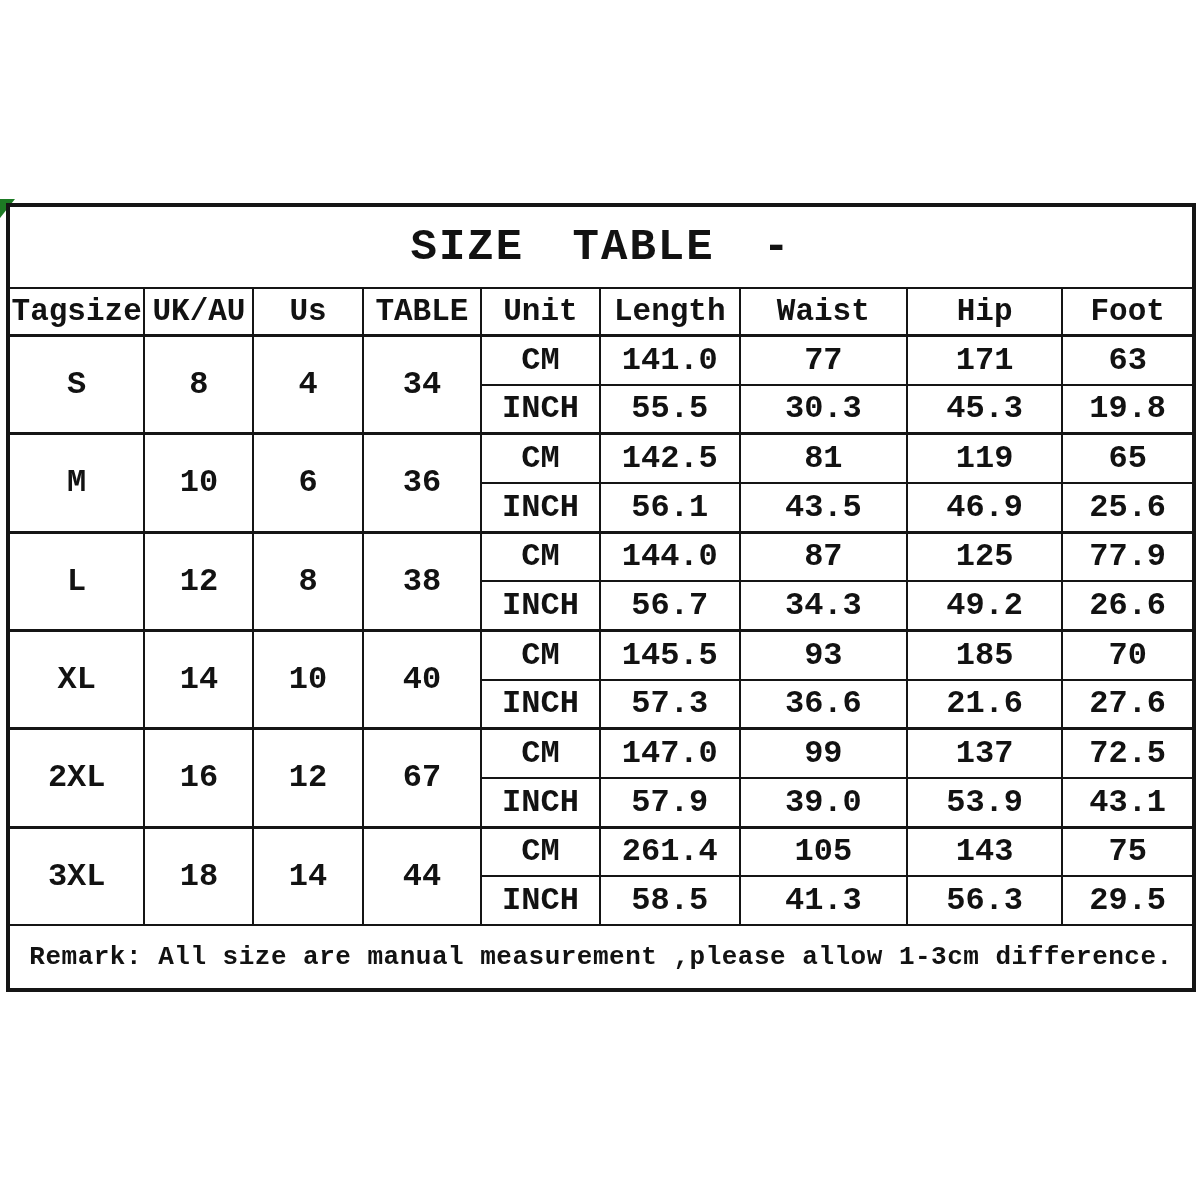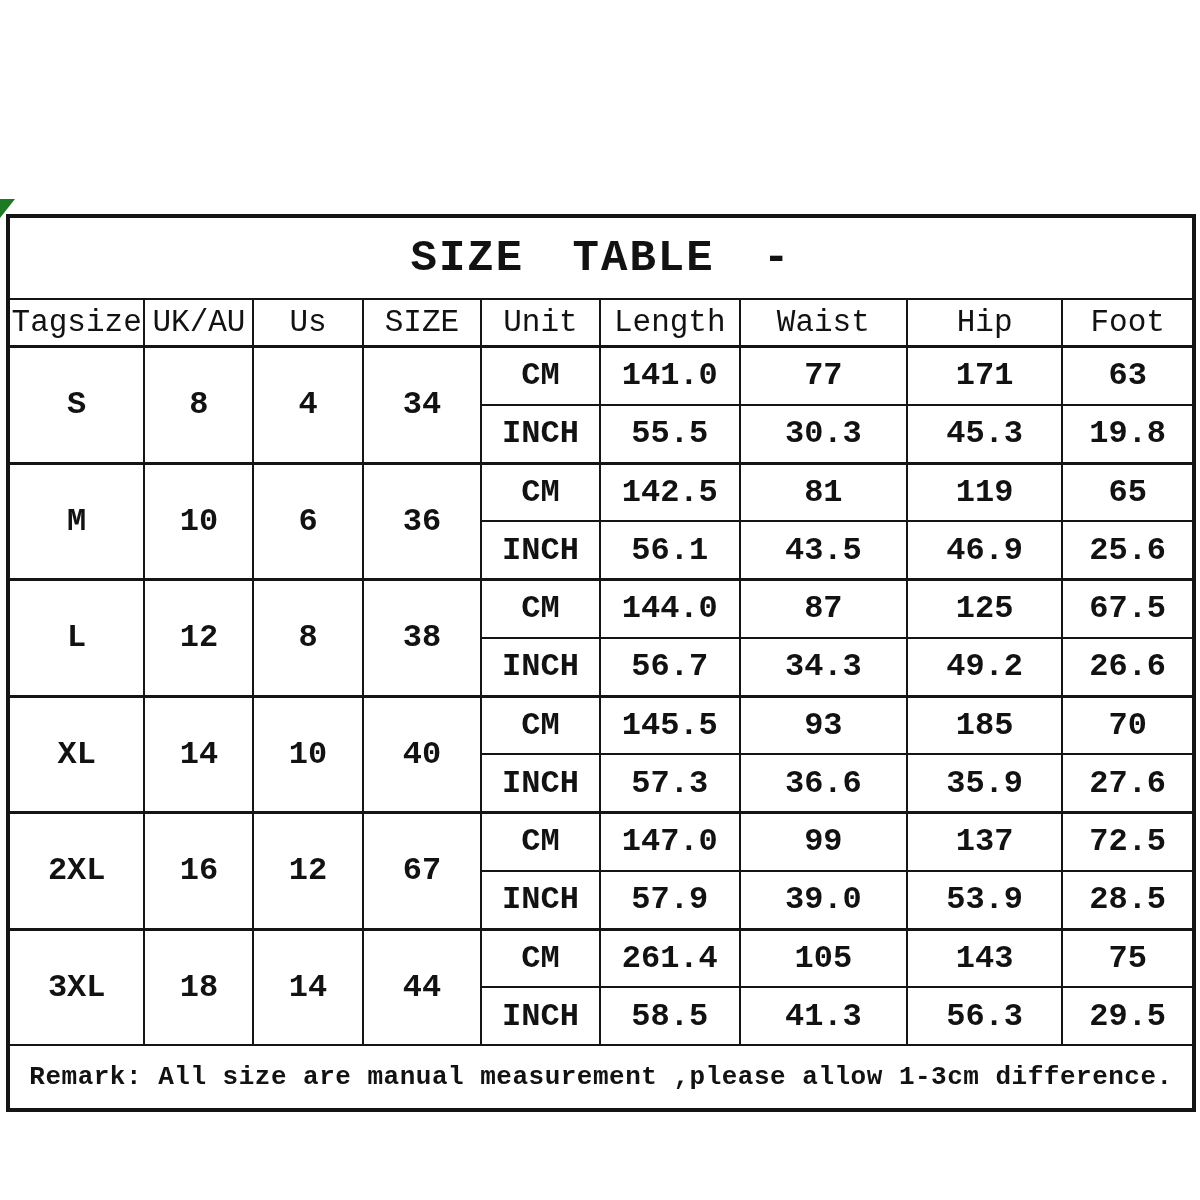--- a/index.html
+++ b/index.html
@@ -21,23 +21,23 @@
     left: 0;
     top: 199px;
     width: 15px;
     height: 19px;
     background: #1d7a24;
     clip-path: polygon(0 0, 100% 0, 0 100%);
   }
   table.size-table {
     position: absolute;
     left: 6px;
-    top: 214px;
+    top: 203px;
     width: 1190px;
-    height: 898px;
+    height: 789px;
     border-collapse: collapse;
     table-layout: fixed;
     border: 4px solid #151515;
     font-weight: bold;
   }
   table.size-table td, table.size-table th {
     border: 2px solid #151515;
     text-align: center;
     vertical-align: middle;
     padding: 0;
@@ -47,21 +47,21 @@
   .title-cell {
     height: 80px;
     font-size: 44px;
     letter-spacing: 2px;
     word-spacing: 20px;
     border-bottom: 3px solid #151515;
   }
   .header-row th {
     height: 45px;
     font-size: 31px;
-    font-weight: normal;
+    font-weight: bold;
   }
   tbody td {
     height: 46px;
     font-size: 32px;
   }
   tr.group-start td {
     border-top: 3px solid #151515;
   }
   .remark-cell {
     height: 62px;
@@ -91,21 +91,21 @@
       <col style="width:11.1%">
     </colgroup>
     <thead>
       <tr>
         <td class="title-cell" colspan="9">SIZE TABLE -</td>
       </tr>
       <tr class="header-row">
         <th>Tagsize</th>
         <th>UK/AU</th>
         <th>Us</th>
-        <th>SIZE</th>
+        <th>TABLE</th>
         <th>Unit</th>
         <th>Length</th>
         <th>Waist</th>
         <th>Hip</th>
         <th>Foot</th>
       </tr>
     </thead>
     <tbody id="size-rows">
         <tr class="group-start">
           <td rowspan="2">S</td>
@@ -145,21 +145,21 @@
         </tr>
         <tr class="group-start">
           <td rowspan="2">L</td>
           <td rowspan="2">12</td>
           <td rowspan="2">8</td>
           <td rowspan="2">38</td>
           <td>CM</td>
           <td>144.0</td>
           <td>87</td>
           <td>125</td>
-          <td>67.5</td>
+          <td>77.9</td>
         </tr>
         <tr>
           <td>INCH</td>
           <td>56.7</td>
           <td>34.3</td>
           <td>49.2</td>
           <td>26.6</td>
         </tr>
         <tr class="group-start">
           <td rowspan="2">XL</td>
@@ -169,40 +169,40 @@
           <td>CM</td>
           <td>145.5</td>
           <td>93</td>
           <td>185</td>
           <td>70</td>
         </tr>
         <tr>
           <td>INCH</td>
           <td>57.3</td>
           <td>36.6</td>
-          <td>35.9</td>
+          <td>21.6</td>
           <td>27.6</td>
         </tr>
         <tr class="group-start">
           <td rowspan="2">2XL</td>
           <td rowspan="2">16</td>
           <td rowspan="2">12</td>
           <td rowspan="2">67</td>
           <td>CM</td>
           <td>147.0</td>
           <td>99</td>
           <td>137</td>
           <td>72.5</td>
         </tr>
         <tr>
           <td>INCH</td>
           <td>57.9</td>
           <td>39.0</td>
           <td>53.9</td>
-          <td>28.5</td>
+          <td>43.1</td>
         </tr>
         <tr class="group-start">
           <td rowspan="2">3XL</td>
           <td rowspan="2">18</td>
           <td rowspan="2">14</td>
           <td rowspan="2">44</td>
           <td>CM</td>
           <td>261.4</td>
           <td>105</td>
           <td>143</td>

